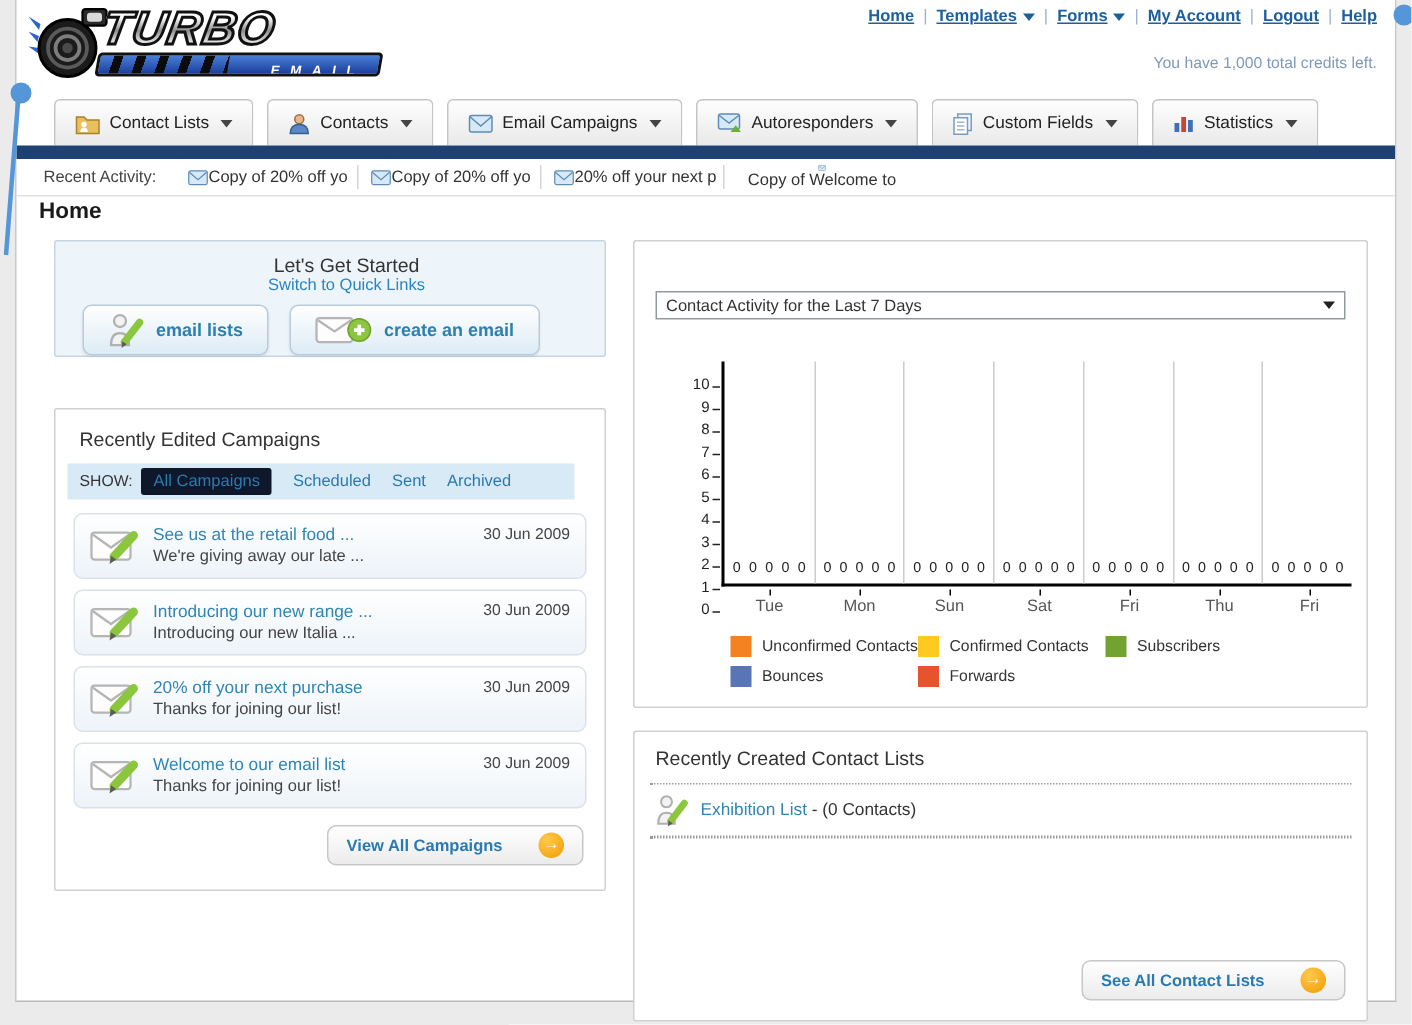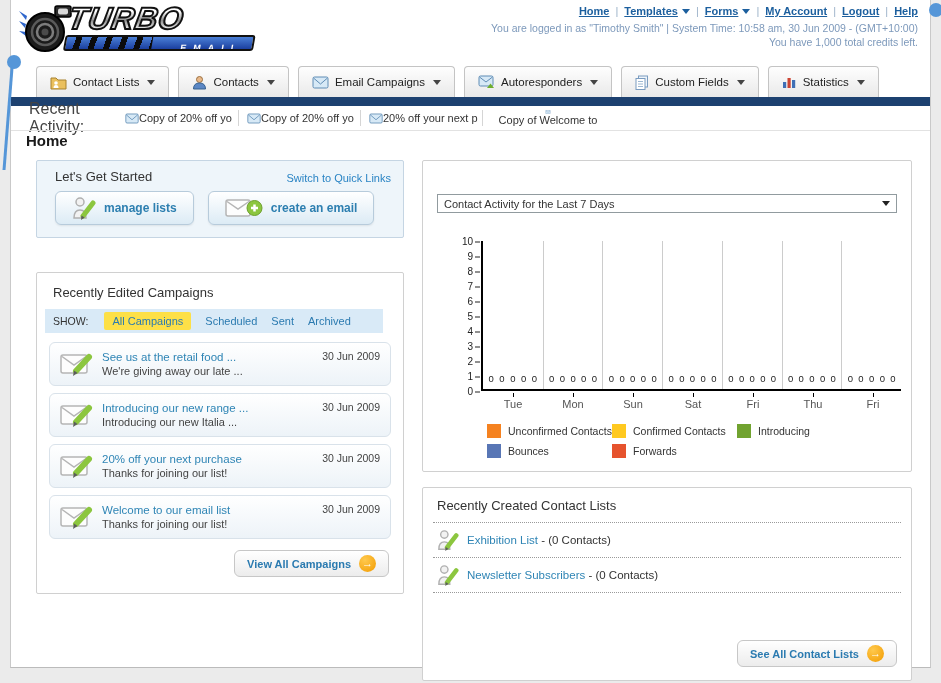--- a/index.html
+++ b/index.html
@@ -32,70 +32,70 @@
   
   .nav-row { position:absolute; left:25px; top:66px; display:flex; }
   .nav-tab { display:inline-flex; align-items:center; gap:6px; height:31px; padding:0 13px; margin-right:9px;
              border:1px solid #c4c4c4; border-bottom:none; border-radius:4px 4px 0 0;
              background:linear-gradient(#fefefe,#e9e9e9); font-size:11.5px; color:#222; cursor:pointer; }
   .nav-tab .tri-down { border-top-color:#444; margin-left:2px; }
   .navy-bar { position:absolute; left:0; top:97px; width:100%; height:9px; background:#1d4170; }
 
   
   .activity-bar { position:absolute; left:0; top:106px; width:100%; height:24px; display:flex; align-items:center; }
-  .activity-label { margin-left:18px; font-size:16px; color:#444; width:88px; }
+  .activity-label { margin-left:18px; font-size:11px; color:#444; width:88px; }
   .activity-item { display:flex; align-items:center; gap:0; font-size:11px; color:#333;
                    width:122px; overflow:hidden; white-space:nowrap; padding-left:8px; border-right:1px solid #d5d5d5; height:16px; }
   .activity-item:last-child { border-right:none;flex-direction:column; }
   .activity-bar-rule { position:absolute; left:0; top:130px; width:100%; border-top:1px solid #e2e2e2; }
 
   
   .panel { position:absolute; background:#fff; border:1px solid #d0d0d0; border-radius:2px; }
   .panel-heading { font-size:13px; color:#333; }
 
   .page-title { position:absolute; left:15px; top:132px; font-size:15px; font-weight:bold; color:#1a1a1a; }
 
   
   .gs-panel { left:25px; top:160px; width:368px; height:78px; background:#eef5fa; border-color:#c5d5e3; }
-  .gs-head { display:flex; justify-content:space-between; align-items:flex-end; padding:8px 12px 0 18px; }
+  .gs-head { display:flex; justify-content:space-between; align-items:center; padding:8px 12px 0 34px;flex-direction:column; }
   .gs-link { font-size:11px; color:#2a84c4; text-decoration:none; cursor:pointer; }
   .gs-buttons { display:flex; gap:14px; padding:7px 0 0 18px; }
   .soft-btn { display:inline-flex; align-items:center; justify-content:center; gap:8px; height:34px; padding:0 16px;
               border:1px solid #b7cbdb; border-radius:6px; background:linear-gradient(#ffffff,#dcebf5);
               font-size:12px; font-weight:bold; color:#2d7fb0; cursor:pointer; box-shadow:0 1px 2px rgba(0,0,0,.08); }
 
   
   .camp-panel { left:25px; top:272px; width:368px; height:322px; }
   .camp-panel .panel-heading { padding:12px 0 0 16px; }
   .show-bar { position:absolute; left:8px; right:20px; top:36px; height:24px; background:#d9eaf7; display:flex; align-items:center; font-size:11px; }
   .show-label { margin-left:8px; color:#333; font-size:10.5px; }
   .filter { color:#2a7ab0; margin-left:14px; cursor:pointer; text-decoration:none; }
-  .filter.sel { background:#fde047; padding:3px 8px; margin-left:16px; border-radius:2px;text-align:center; }
+  .filter.sel { background:#0f172a; padding:3px 8px; margin-left:6px; border-radius:2px;text-align:center; }
   .camp-rows { position:absolute; left:12px; right:12px; top:69px; }
   .camp-row { position:relative; height:44px; margin-bottom:7px; border:1px solid #d9e2ea; border-radius:6px;
               background:linear-gradient(#ffffff,#edf3f8); display:flex; align-items:center; cursor:pointer; }
   .camp-row .cicon { margin:0 8px 0 10px; flex:none; }
   .camp-title { font-size:11.5px; color:#2f85b5; }
   .camp-sub { font-size:11px; color:#444; margin-top:2px; }
   .camp-date { position:absolute; top:7px; right:10px; font-size:10.5px; color:#444; }
   .view-all-btn { position:absolute; right:14px; top:277px; }
-  .pill-btn { display:inline-flex; align-items:center; gap:8px; height:27px; padding:0 12px; border:1px solid #c7c7c7;
+  .pill-btn { display:inline-flex; align-items:center; gap:24px; height:27px; padding:0 12px; border:1px solid #c7c7c7;
               border-radius:6px; background:linear-gradient(#ffffff,#ececec); font-size:11px; font-weight:bold; color:#2a7ab0; cursor:pointer; }
   .orange-circle { width:17px; height:17px; border-radius:50%; background:radial-gradient(circle at 35% 30%, #ffc94d, #f29b00);
                    color:#fff; font-size:11px; font-weight:bold; display:inline-flex; align-items:center; justify-content:center; line-height:1; }
 
   
   .stats-panel { left:411px; top:160px; width:490px; height:312px; }
   .stats-panel .panel-heading { padding:12px 0 0 14px; }
   .stats-select { position:absolute; left:14px; right:14px; top:33px; height:19px; border:1px solid #919b9f; background:#fff;
                   font-size:11px; color:#333; display:flex; align-items:center; padding:0 6px; cursor:pointer; }
   .stats-select .tri-down { position:absolute; right:6px; border-top-color:#222; }
   .chart-wrap { position:absolute; left:30px; top:80px; display:flex; }
   .y-axis { position:relative; width:28px; height:150px; }
-  .ytick { position:absolute; right:8px; transform:translateY(-50%); font-size:10px; color:#222; }
+  .ytick { position:absolute; right:8px; transform:translateY(-50%); font-size:10px; color:#222;margin-top:16px; }
   .ytick::after { content:""; position:absolute; right:-7px; top:50%; width:5px; height:1px; background:#222; }
   .plot { position:relative; width:420px; height:150px; border-left:2px solid #000; border-bottom:2px solid #000; display:flex; }
   .cgroup { width:60px; height:100%; position:relative; }
   .cgroup + .cgroup { border-left:1px solid #ccc; }
   .cvals { position:absolute; left:0; right:0; bottom:5px; display:flex; justify-content:space-evenly; font-size:9.5px; color:#222; }
   .x-axis { position:absolute; left:30px; top:232px; width:420px; margin-left:30px; display:flex; }
   .xtick { width:60px; text-align:center; font-size:11px; color:#555; position:relative; padding-top:5px; }
   .xtick::before { content:""; position:absolute; top:0; left:50%; width:1px; height:4px; background:#000; }
   .legend { position:absolute; left:64px; top:263px; width:400px; display:flex; flex-wrap:wrap; }
   .legend-item { width:125px; display:flex; align-items:center; gap:7px; font-size:10.5px; color:#333; margin-bottom:6px; }
@@ -149,21 +149,20 @@
         <span>Forms</span>
         <span class="tri-down"></span>
       </a>
       <span class="sep">|</span>
     <a>My Account</a>
       <span class="sep">|</span>
     <a>Logout</a>
       <span class="sep">|</span>
     <a>Help</a>
   </div>
-  <div class="login-line">You are logged in as "Timothy Smith" | System Time: 10:58 am, 30 Jun 2009 - (GMT+10:00)</div>
   <div class="credits-line">You have 1,000 total credits left.</div>
 
   <div class="nav-row">
     <div class="nav-tab">
       <svg width="17" height="15" viewBox="0 0 17 15">
         <path d="M1 3 h5 l2 2 h8 v9 h-15 z" fill="#eac05e" stroke="#a8822f" stroke-width="1"></path>
         <circle cx="6" cy="8" r="1.8" fill="#fff"></circle>
           <path d="M3.5 13 q0-3 2.5-3 q2.5 0 2.5 3 z" fill="#fff"></path>
       </svg>
       <span>Contact Lists</span>
@@ -256,21 +255,21 @@
       <a class="gs-link">Switch to Quick Links</a>
     </div>
     <div class="gs-buttons">
       <button class="soft-btn">
         <svg width="24" height="25" viewBox="0 0 24 25">
           <circle cx="8" cy="6" r="4" fill="#f2f2f2" stroke="#b0b0b0" stroke-width="1.5"></circle>
           <path d="M2 22 q0-8 6-8 q6 0 6 8 z" fill="#f2f2f2" stroke="#b0b0b0" stroke-width="1.5"></path>
           <line x1="11" y1="20" x2="21" y2="7" stroke="#8cc63f" stroke-width="5" stroke-linecap="round"></line>
           <path d="M9 24 L12.5 21.5 L9.5 19.5 Z" fill="#5c5c5c"></path>
         </svg>
-        <span>manage lists</span>
+        <span>email lists</span>
       </button>
       <button class="soft-btn">
         <svg width="38" height="24" viewBox="0 0 38 24">
           <rect x="1" y="4" width="24" height="16" rx="2" fill="#fdfdfd" stroke="#b5b5b5" stroke-width="1.5"></rect>
           <path d="M2 5.5 L13 13 L24 5.5" fill="none" stroke="#b5b5b5" stroke-width="1.5"></path>
           <circle cx="29.5" cy="12" r="7.5" fill="#8cc63f" stroke="#6da02c"></circle>
           <path d="M26 12 h7 M29.5 8.5 v7" stroke="#fff" stroke-width="2.5"></path>
         </svg>
         <span>create an email</span>
       </button>
@@ -444,21 +443,21 @@
         <div class="legend-item">
           <span class="swatch" style="background: rgb(245, 130, 32);"></span>
           <span>Unconfirmed Contacts</span>
         </div>
         <div class="legend-item">
           <span class="swatch" style="background: rgb(255, 201, 32);"></span>
           <span>Confirmed Contacts</span>
         </div>
         <div class="legend-item">
           <span class="swatch" style="background: rgb(113, 163, 48);"></span>
-          <span>Introducing</span>
+          <span>Subscribers</span>
         </div>
         <div class="legend-item">
           <span class="swatch" style="background: rgb(88, 118, 181);"></span>
           <span>Bounces</span>
         </div>
         <div class="legend-item">
           <span class="swatch" style="background: rgb(230, 83, 45);"></span>
           <span>Forwards</span>
         </div>
       </div>
@@ -470,29 +469,20 @@
     <div class="list-item">
       <svg width="22" height="25" viewBox="0 0 24 25">
         <circle cx="8" cy="6" r="4" fill="#f2f2f2" stroke="#b0b0b0" stroke-width="1.5"></circle>
         <path d="M2 22 q0-8 6-8 q6 0 6 8 z" fill="#f2f2f2" stroke="#b0b0b0" stroke-width="1.5"></path>
         <line x1="11" y1="20" x2="21" y2="7" stroke="#8cc63f" stroke-width="5" stroke-linecap="round"></line>
         <path d="M9 24 L12.5 21.5 L9.5 19.5 Z" fill="#5c5c5c"></path>
       </svg>
       <span><span class="list-name">Exhibition List</span><span class="list-suffix"> - (0 Contacts)</span></span>
     </div>
     <div class="dotted"></div>
-    <div class="list-item">
-      <svg width="22" height="25" viewBox="0 0 24 25">
-        <circle cx="8" cy="6" r="4" fill="#f2f2f2" stroke="#b0b0b0" stroke-width="1.5"></circle>
-        <path d="M2 22 q0-8 6-8 q6 0 6 8 z" fill="#f2f2f2" stroke="#b0b0b0" stroke-width="1.5"></path>
-        <line x1="11" y1="20" x2="21" y2="7" stroke="#8cc63f" stroke-width="5" stroke-linecap="round"></line>
-        <path d="M9 24 L12.5 21.5 L9.5 19.5 Z" fill="#5c5c5c"></path>
-      </svg>
-      <span><span class="list-name">Newsletter Subscribers</span><span class="list-suffix"> - (0 Contacts)</span></span>
-    </div>
     <div class="dotted"></div>
     <button class="pill-btn see-all-btn">
       <span>See All Contact Lists</span>
       <span class="orange-circle">→</span>
     </button>
   </div>
 
 </div>
 
 <svg class="callout-svg">

